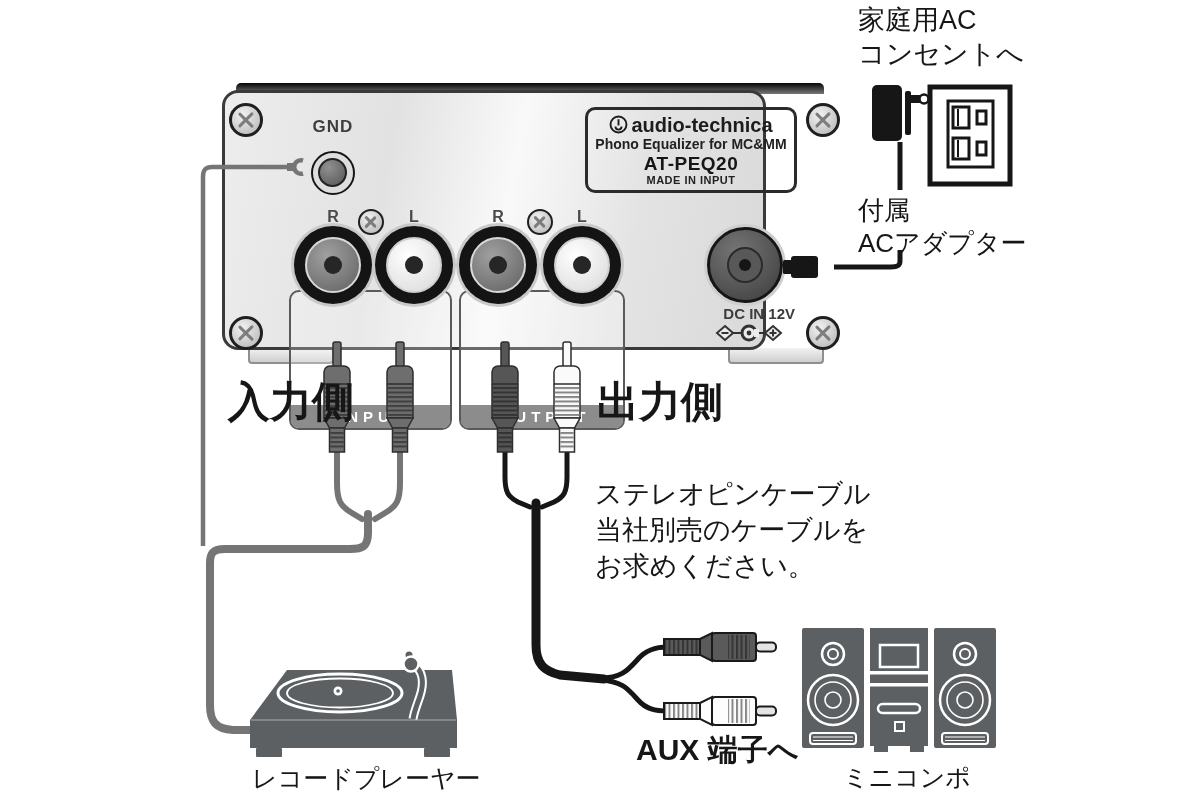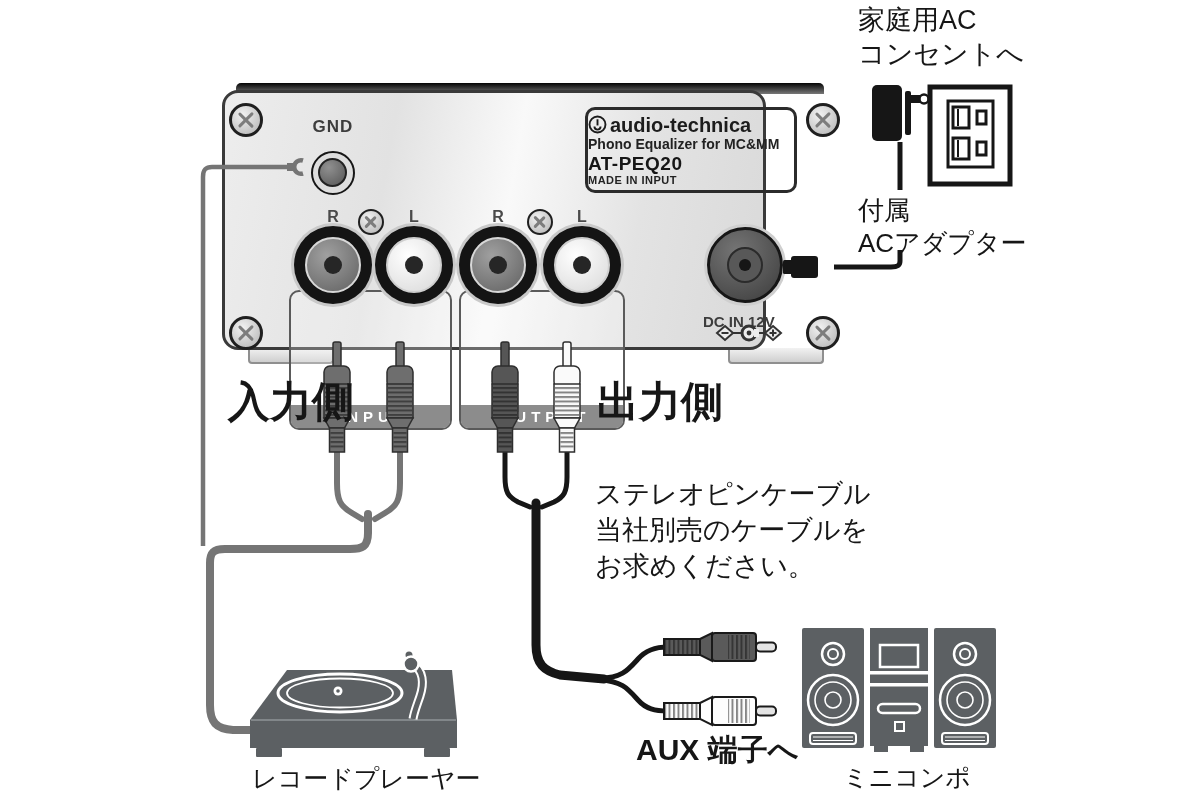--- a/index.html
+++ b/index.html
@@ -38,21 +38,21 @@
   .jack.white .inner{background:radial-gradient(circle at 38% 32%,#ffffff,#e0e0e0 80%);border:2px solid #cfcfcf;}
   .jack .dot{position:absolute;left:30px;top:30px;width:18px;height:18px;border-radius:50%;background:#262626;}
   .ch{width:20px;text-align:center;font-size:16px;font-weight:bold;color:#4a4a4a;}
   .dc-jack{left:707px;top:226px;width:76px;height:76px;border-radius:50%;border:3px solid #161616;
            box-shadow:0 0 0 3px #cfcfcf;background:radial-gradient(circle at 38% 30%,#757575,#3c3c3c);box-sizing:border-box;}
   .dc-jack .mid{position:absolute;left:17px;top:17px;width:36px;height:36px;border-radius:50%;
            border:2px solid #2b2b2b;background:#585858;box-sizing:border-box;}
   .dc-jack .dot{position:absolute;left:29px;top:29px;width:12px;height:12px;border-radius:50%;background:#161616;}
   
   .plate{left:585px;top:107px;width:212px;height:86px;border:3px solid #2b2b2b;border-radius:10px;
-         box-sizing:border-box;display:flex;flex-direction:column;align-items:flex-start;justify-content:center;z-index:3;}
+         box-sizing:border-box;display:flex;flex-direction:column;align-items:center;justify-content:center;z-index:3;}
   .plate .brand{font-size:20px;font-weight:bold;color:#1c1c1c;display:flex;align-items:center;gap:3px;line-height:22px;}
   .plate .sub{font-size:14px;font-weight:bold;color:#222;line-height:17px;}
   .plate .model{font-size:19px;font-weight:bold;color:#161616;line-height:21px;letter-spacing:0.5px;}
   .plate .made{font-size:11px;font-weight:bold;color:#222;line-height:13px;letter-spacing:0.5px;}
   
   .note{font-size:27px;line-height:1.25;color:#161616;z-index:5;}
   .note.b{font-weight:bold;font-size:42px;}
   svg.art{position:absolute;left:0;top:0;z-index:4;}
 </style>
 </head>
@@ -105,21 +105,21 @@
       </div>
     <div class="abs jack white" style="left:318px;top:133px;">
       <div class="inner"></div>
         <div class="dot"></div>
       </div>
 
     <div class="abs dc-jack" style="left:482px;top:134px;">
       <div class="mid"></div>
         <div class="dot"></div>
       </div>
-    <div class="abs lbl" style="left:478px;top:220px;width:92px;text-align:left;font-size:15px;">DC IN 12V</div>
+    <div class="abs lbl" style="left:478px;top:212px;width:92px;text-align:right;font-size:15px;">DC IN 12V</div>
     <svg class="abs" style="left:490px;top:230px;" width="68" height="20" viewBox="0 0 68 20">
       <line x1="14" y1="10" x2="56" y2="10" stroke="#333" stroke-width="2.2"></line>
       <polygon points="10,3 18,10 10,17 2,10" fill="#ececec" stroke="#333" stroke-width="2"></polygon>
       <line x1="6.5" y1="10" x2="13.5" y2="10" stroke="#333" stroke-width="2"></line>
       <circle cx="34" cy="10" r="7" fill="#ececec" stroke="#333" stroke-width="3"></circle>
       <rect x="39" y="6" width="5" height="8" fill="#ececec"></rect>
       <circle cx="34" cy="10" r="2.4" fill="#333"></circle>
       <polygon points="58,3 66,10 58,17 50,10" fill="#ececec" stroke="#333" stroke-width="2"></polygon>
       <line x1="54.5" y1="10" x2="61.5" y2="10" stroke="#333" stroke-width="2"></line>
       <line x1="58" y1="6.5" x2="58" y2="13.5" stroke="#333" stroke-width="2"></line>

